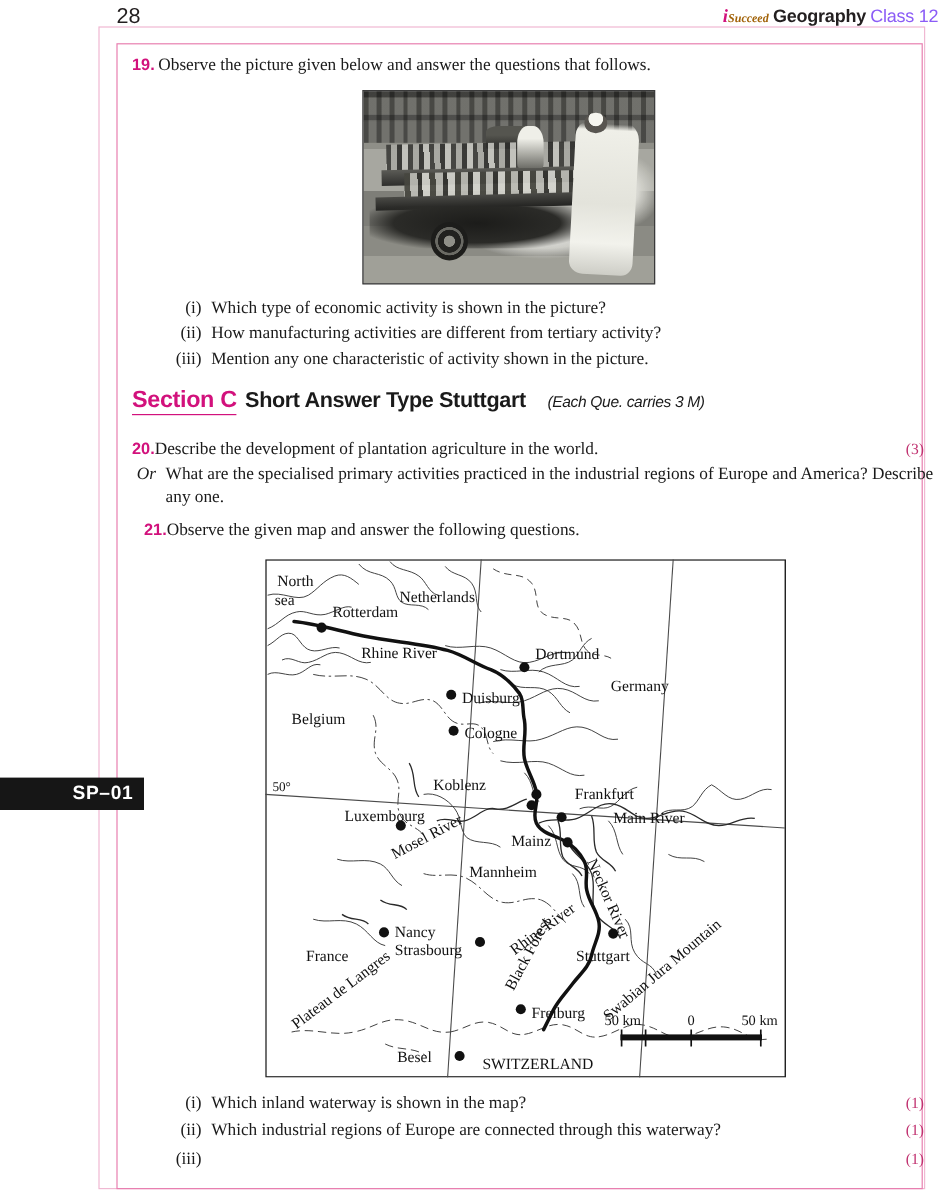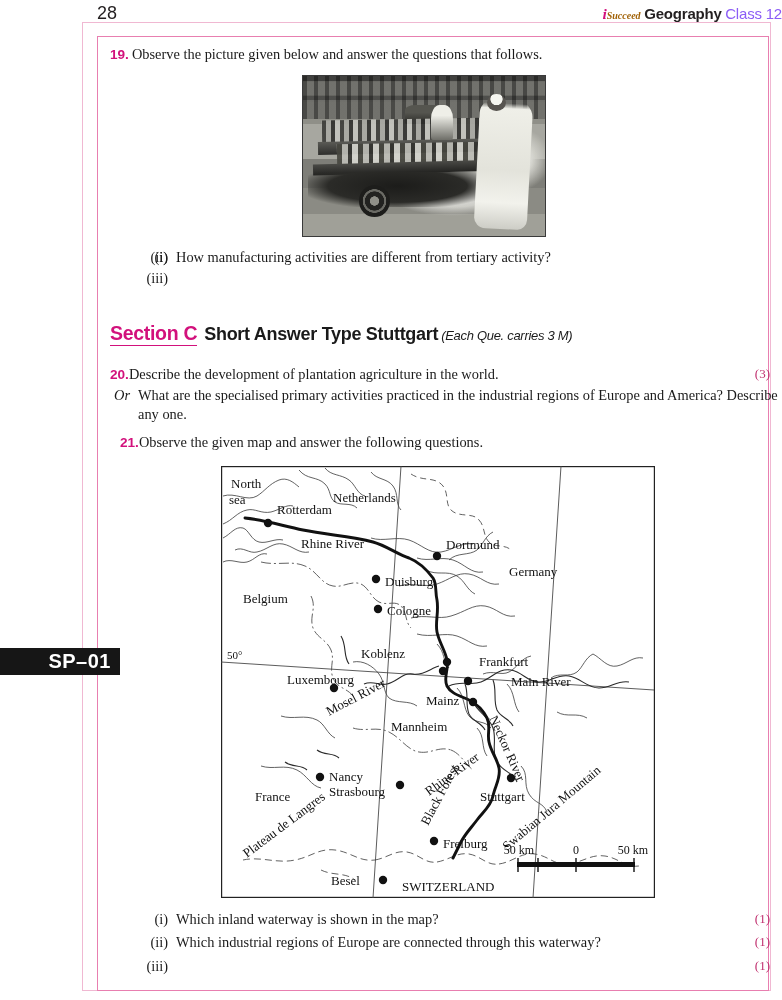--- a/index.html
+++ b/index.html
@@ -231,21 +231,21 @@
     font-size: 18px;
     letter-spacing: -0.3px;
     margin-left: 7px;
   }
   .section-note {
     color: #1a1a1a;
     font-style: italic;
     font-family: "Liberation Sans Narrow", "Liberation Sans", sans-serif;
     font-size: 13px;
     letter-spacing: -0.3px;
-    margin-left: 3px;
+    margin-left: 18px;
   }
 
   
   .or-line {
     position: absolute;
     left: 0;
     width: 660px;
     font-size: 14.4px;
     line-height: 1.35;
     color: #1a1a1a;
@@ -264,21 +264,21 @@
     width: 120px; height: 27px;
     background: #161616;
     display: flex;
     align-items: center;
     justify-content: flex-end;
   }
   .sp-tab span {
     color: #ffffff;
     font-family: "Liberation Sans Narrow", "Liberation Sans", sans-serif;
     font-weight: bold;
-    font-size: 20px;
+    font-size: 16px;
     letter-spacing: 0.5px;
     padding-right: 9px;
     text-align: right;
   }
 
   
   .map-wrap {
     position: absolute;
     left: 221px; top: 466px;
     width: 434px; height: 432px;
@@ -325,27 +325,29 @@
     <div class="photo-shadow"></div>
     <div class="photo-wheel"></div>
     <div class="photo-man2"></div>
     <div class="photo-man"></div>
     <div class="photo-man-head"></div>
   </div>
 
   <div class="subq-list" style="left:20px; top:202px; width:640px;">
     <div class="subq">
       <span class="roman">(i)</span>
+      <span>Which type of economic activity is shown in the picture?</span>
     </div>
     <div class="subq">
       <span class="roman">(ii)</span>
       <span>How manufacturing activities are different from tertiary activity?</span>
     </div>
     <div class="subq">
       <span class="roman">(iii)</span>
+      <span>Mention any one characteristic of activity shown in the picture.</span>
     </div>
   </div>
 
   <div class="section-head" style="top:277px;">
     <span class="section-label">Section C</span><span class="section-title">Short Answer Type Stuttgart</span><span class="section-note">(Each Que. carries 3 M)</span>
   </div>
 
   <div class="q-row" style="position:absolute; left:0; top:320px; width:660px;">
     <span class="q-num">20.</span><span class="q-text">Describe the development of plantation agriculture in the world.</span>
     <span class="marks">(3)</span>

